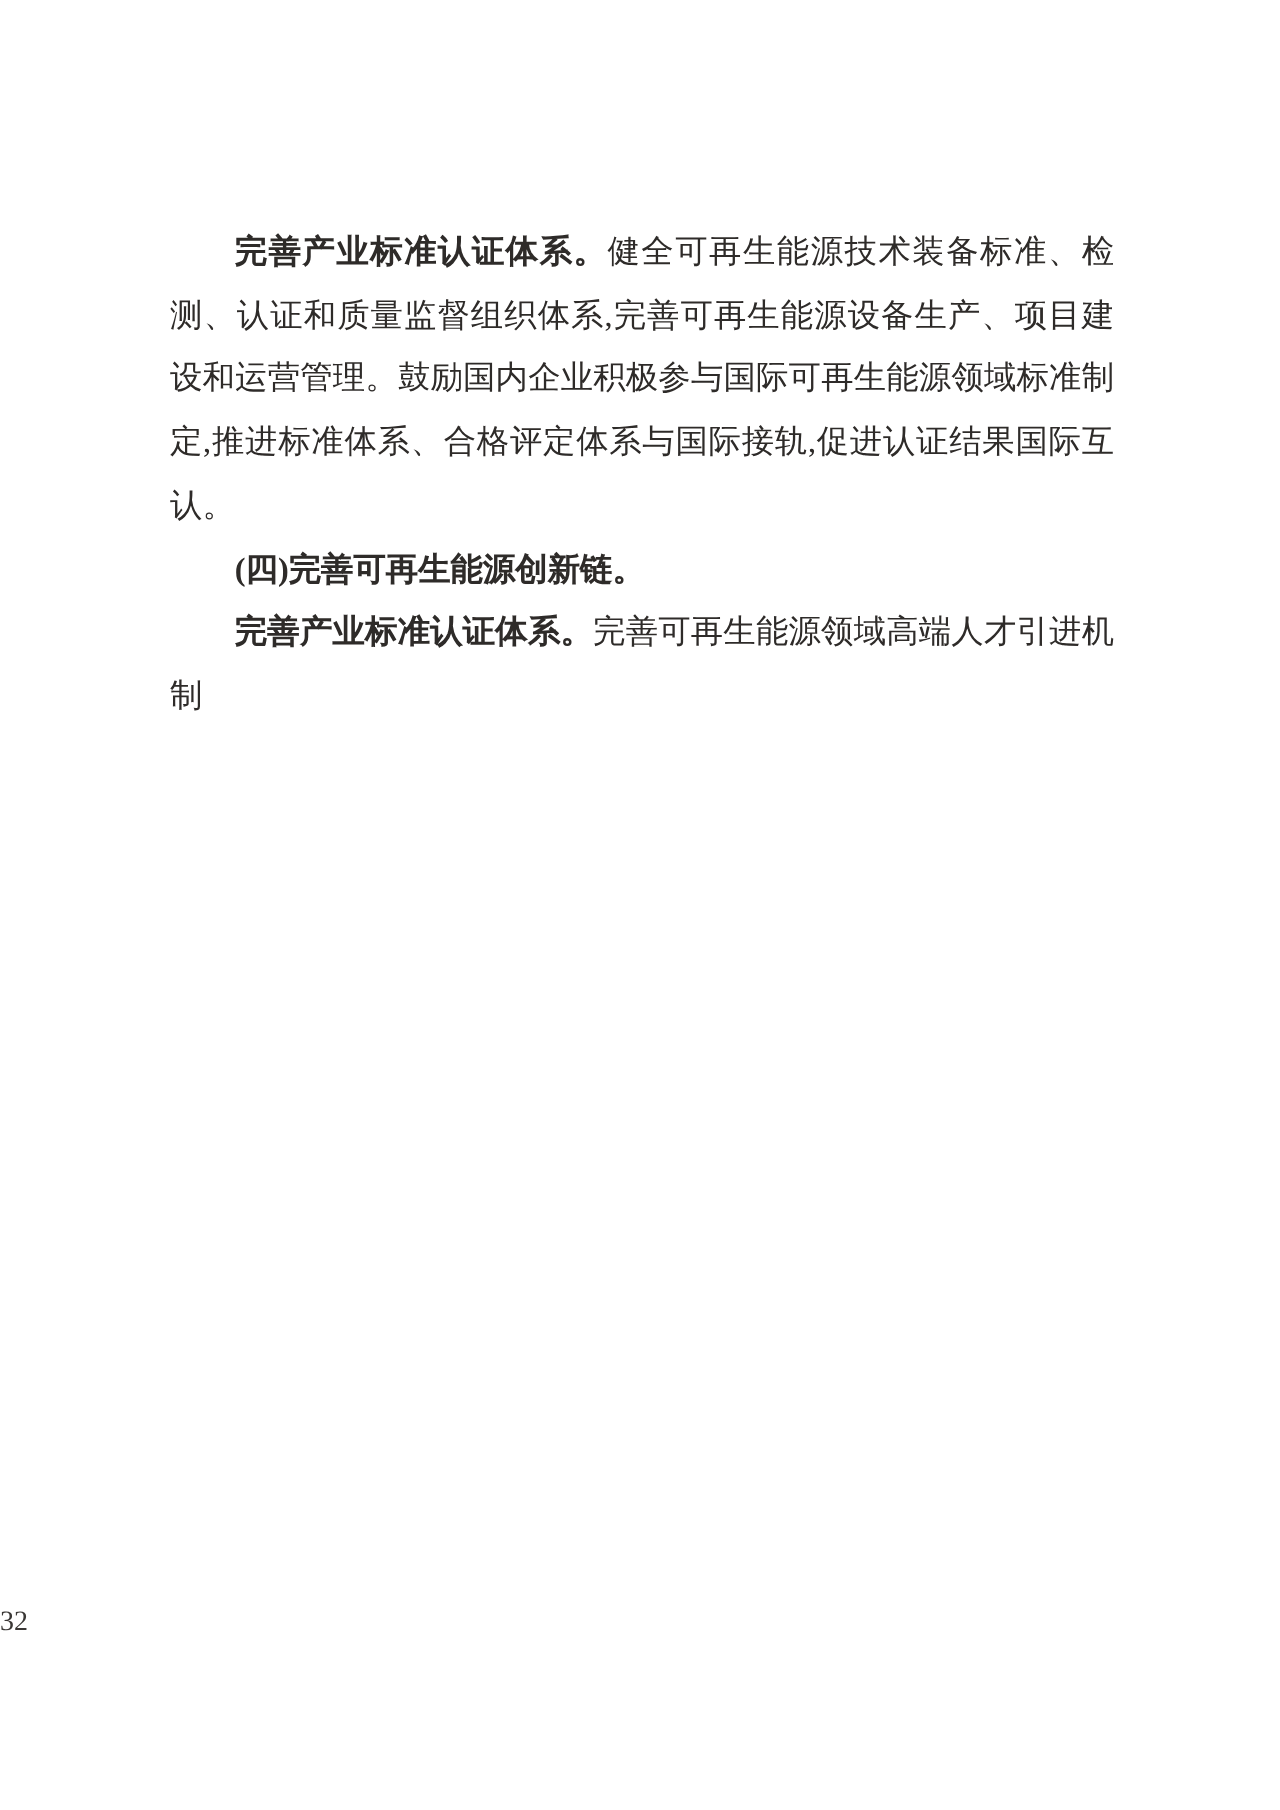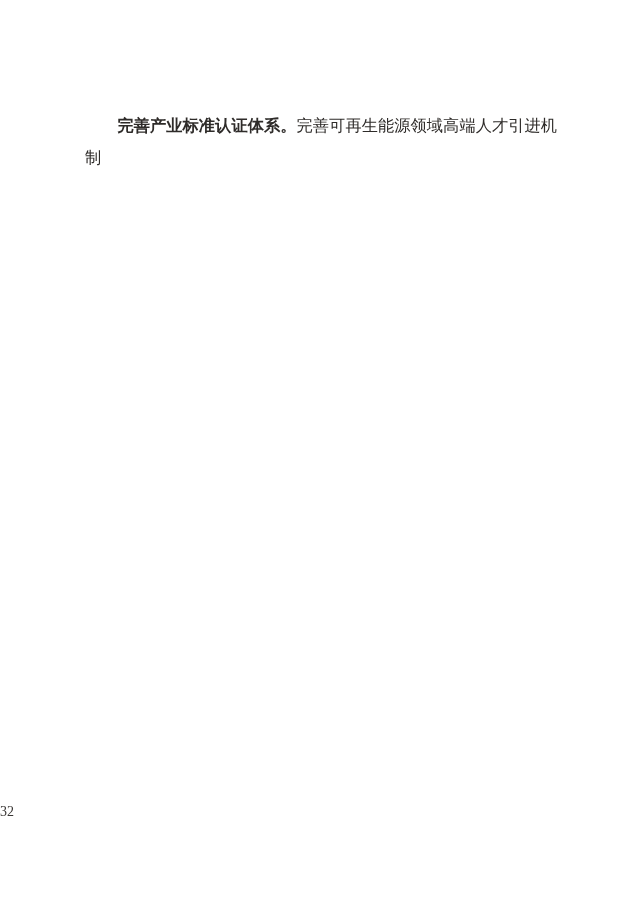--- a/index.html
+++ b/index.html
@@ -49,21 +49,23 @@
 </style>
 </head>
 <body>
 
 <div class="page">
   <div class="text-block">
 
 
 
 
+    <p class="para"><span class="lead">完善产业标准认证体系。</span><span>健全可再生能源技术装备标准、检测、认证和质量监督组织体系,完善可再生能源设备生产、项目建设和运营管理。鼓励国内企业积极参与国际可再生能源领域标准制定,推进标准体系、合格评定体系与国际接轨,促进认证结果国际互认。</span></p>
 
+    <p class="heading">(四)完善可再生能源创新链。</p>
 
 
     <p class="para"><span class="lead">完善产业标准认证体系。</span><span>完善可再生能源领域高端人才引进机制</span></p>
 
   </div>
 
   <div class="page-number">32</div>
 </div>
 
 </body></html>

